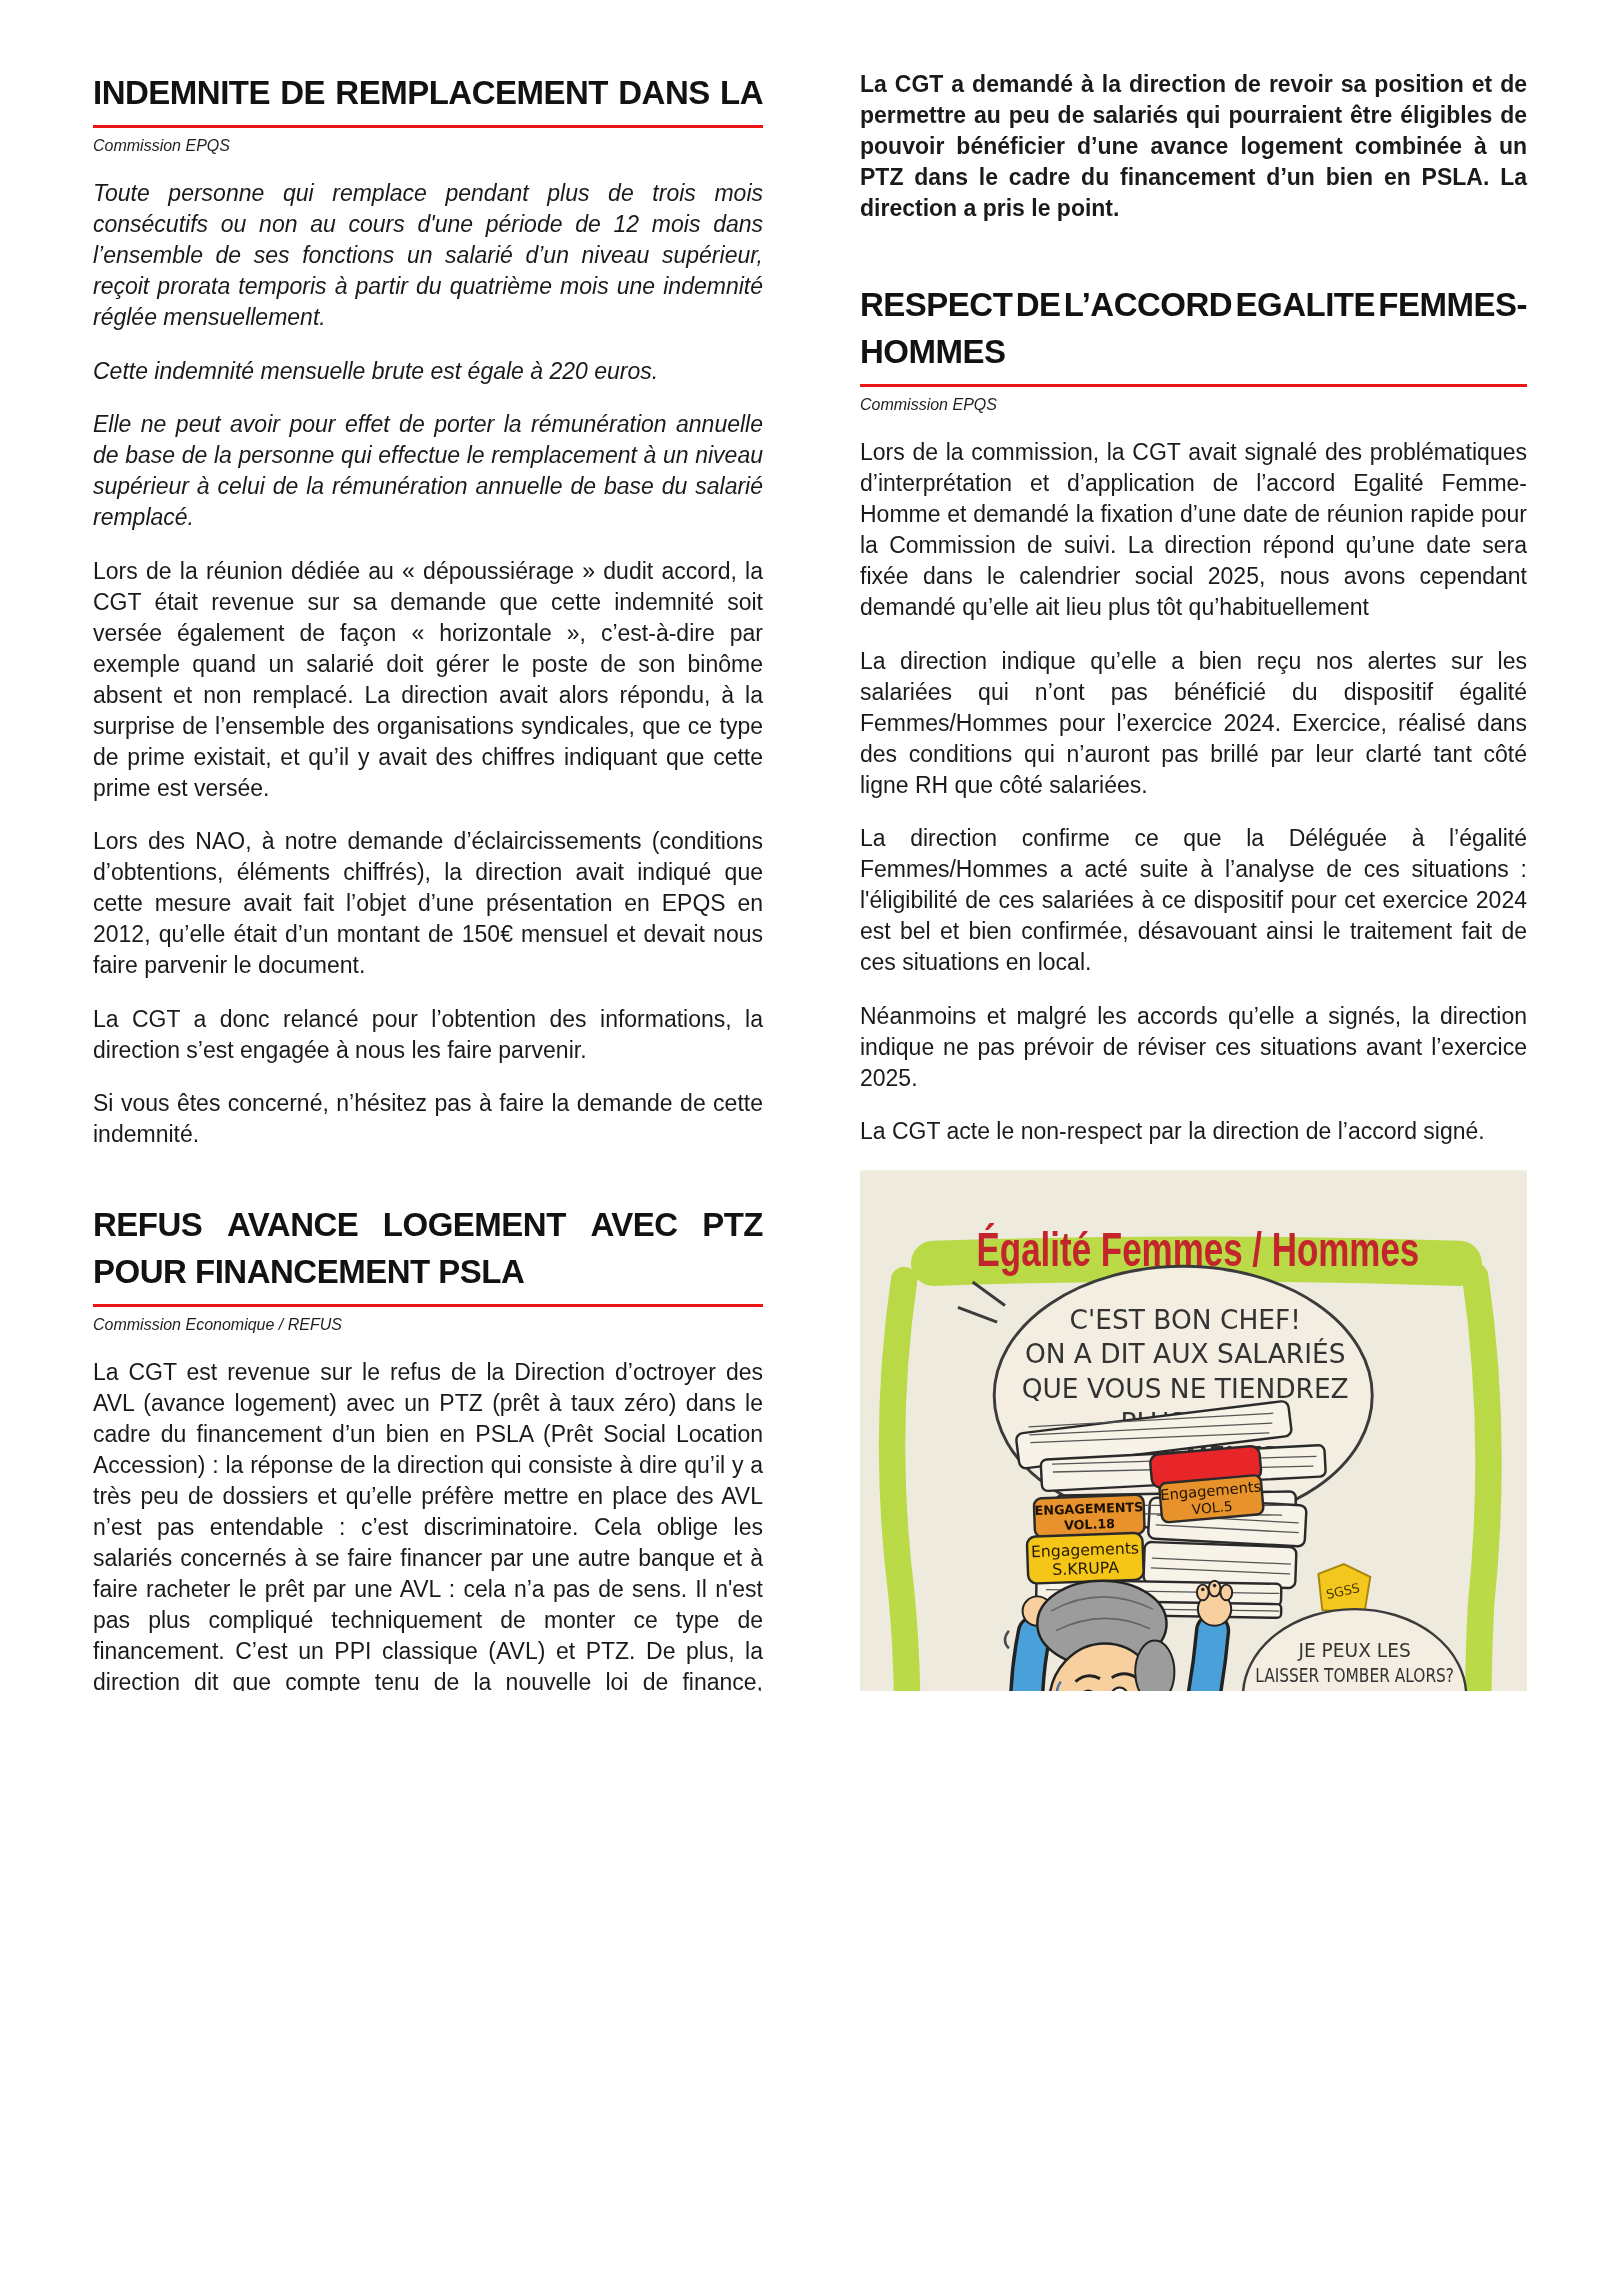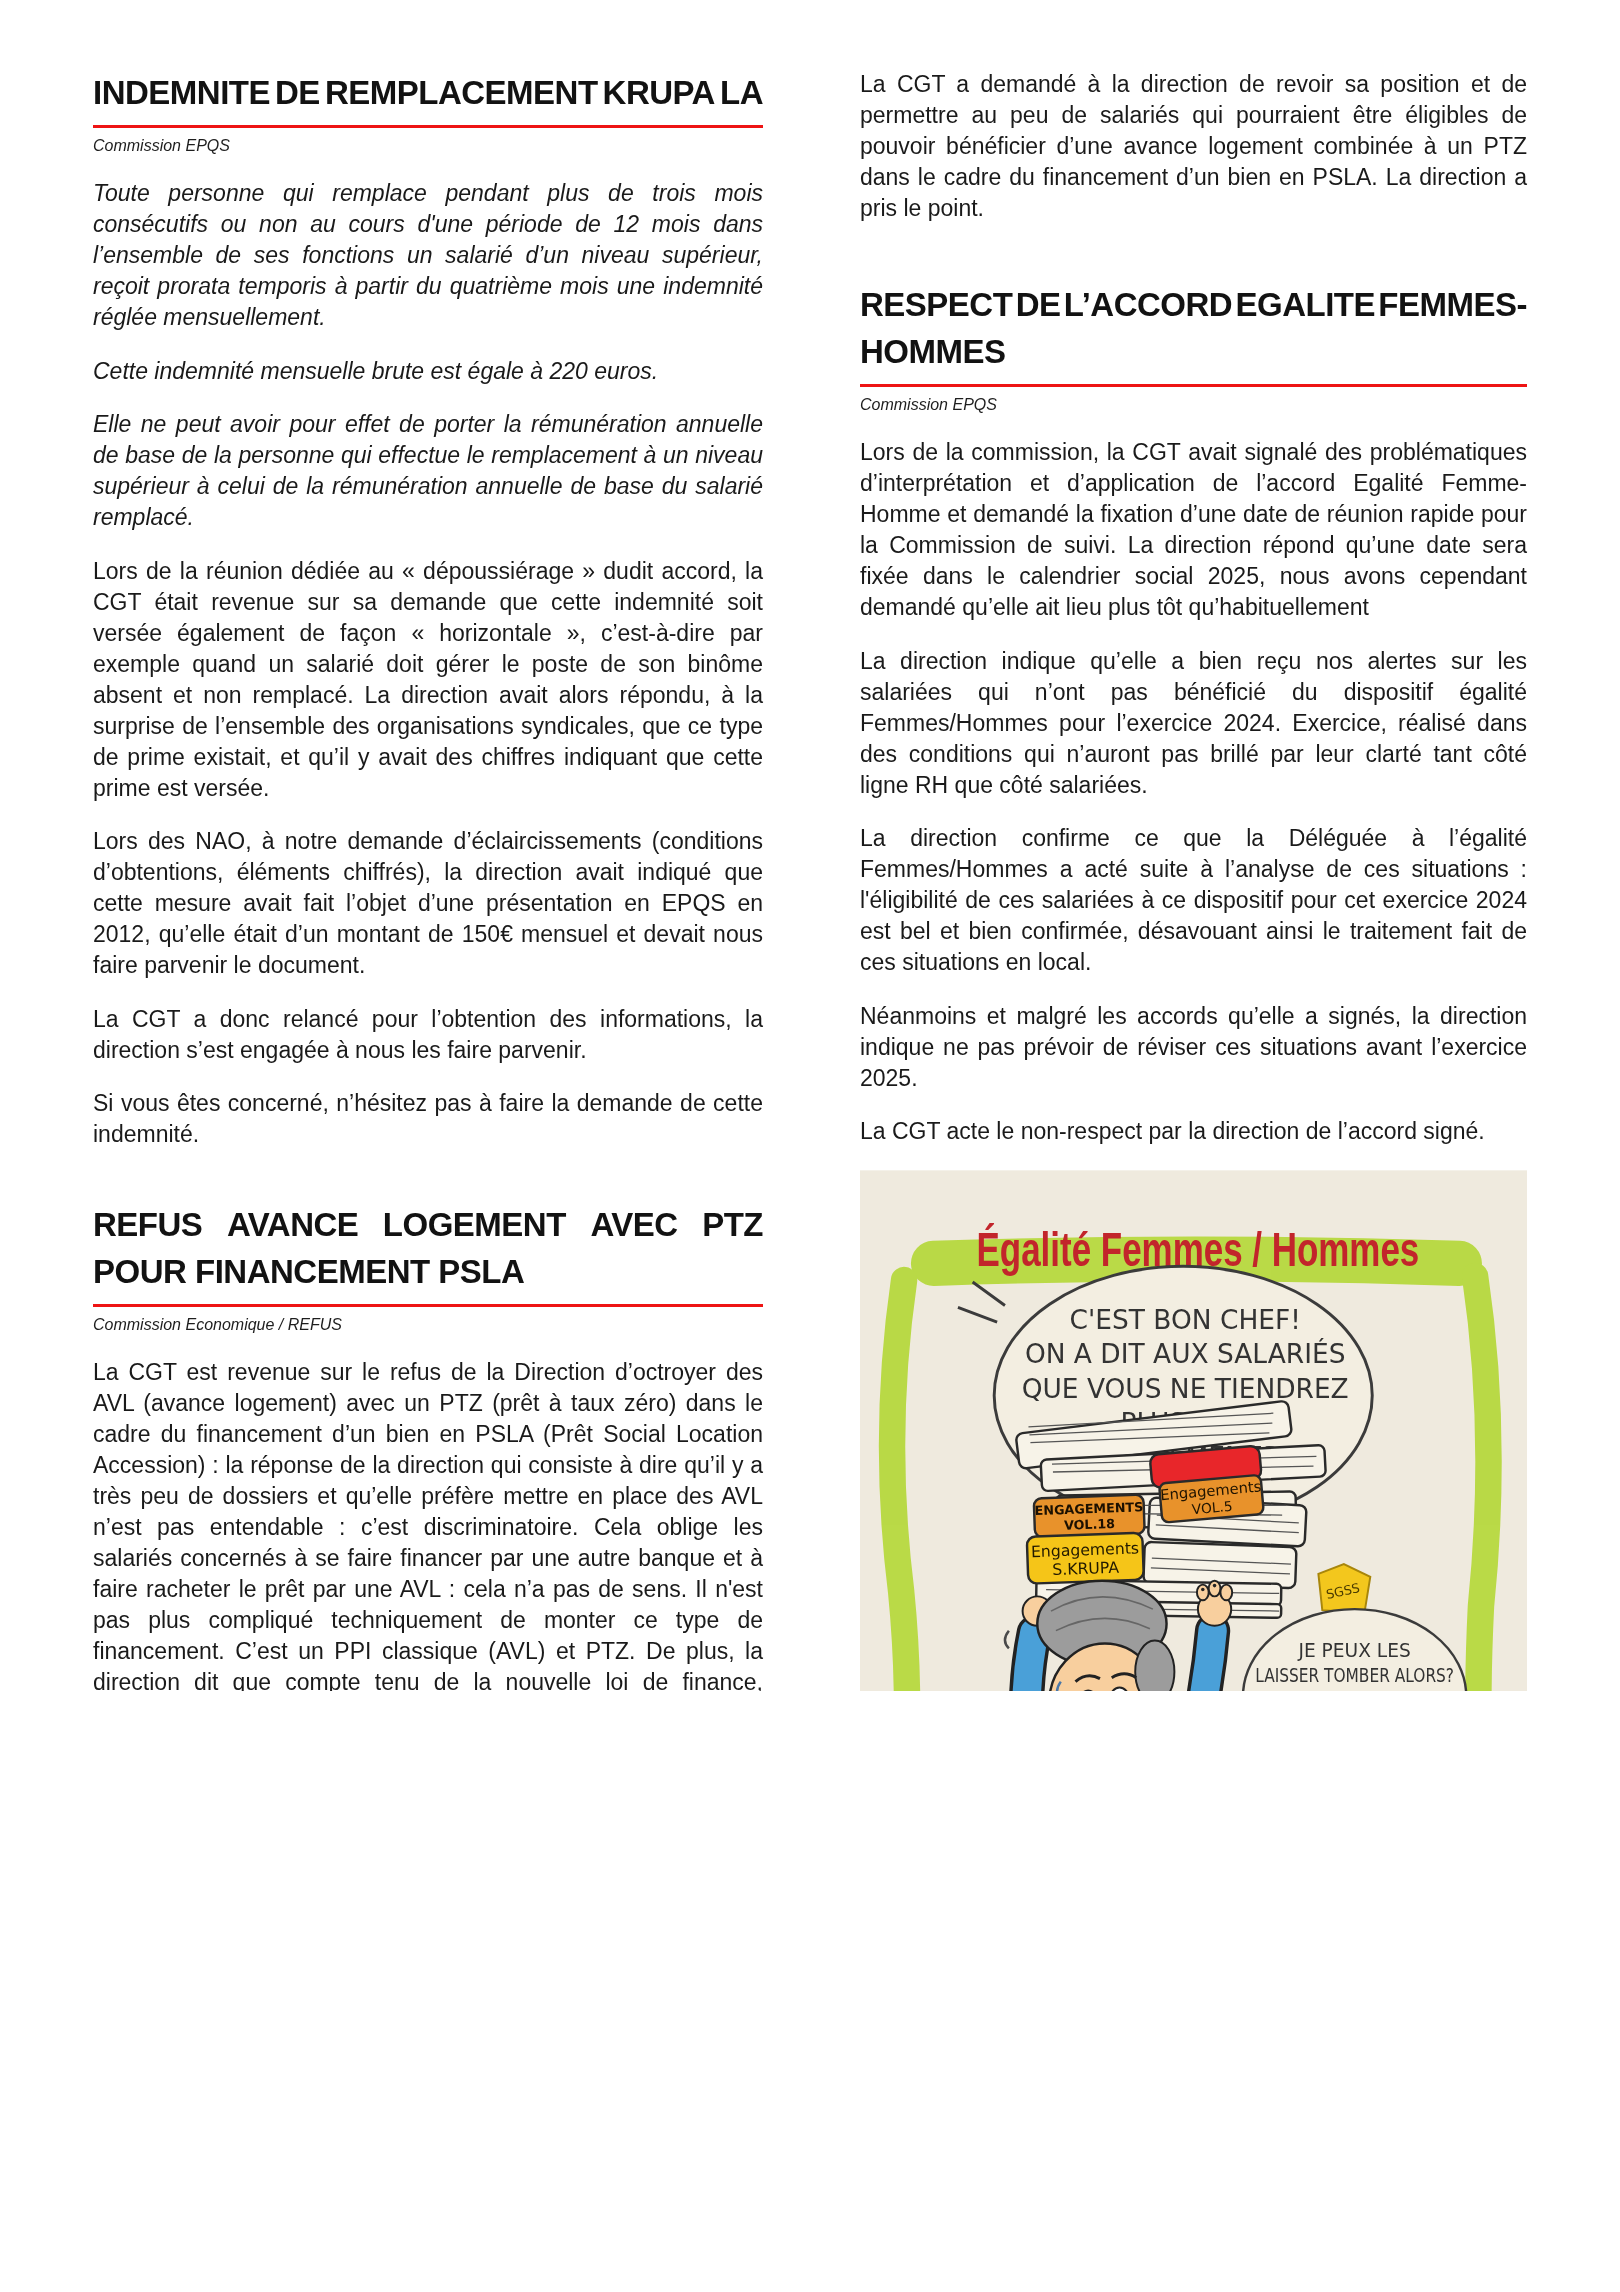--- a/index.html
+++ b/index.html
@@ -39,21 +39,21 @@
 <div class="page">
 
   <div class="col col-left">
 
     <div>
       <div class="heading">
         <div class="jline">
             <span>INDEMNITE</span>
             <span>DE</span>
             <span>REMPLACEMENT</span>
-            <span>KRUPA</span>
+            <span>DANS</span>
             <span>LA</span>
           </div>
       </div>
       <div class="rule"></div>
       <div class="commission">Commission EPQS</div>
       <p class="body italic">Toute personne qui remplace pendant plus de trois mois consécutifs ou non au cours d'une période de 12 mois dans l’ensemble de ses fonctions un salarié d’un niveau supérieur, reçoit prorata temporis à partir du quatrième mois une indemnité réglée mensuellement.</p>
       <p class="body italic">Cette indemnité mensuelle brute est égale à 220 euros.</p>
       <p class="body italic">Elle ne peut avoir pour effet de porter la rémunération annuelle de base de la personne qui effectue le remplacement à un niveau supérieur à celui de la rémunération annuelle de base du salarié remplacé.</p>
       <p class="body">Lors de la réunion dédiée au « dépoussiérage » dudit accord, la CGT était revenue sur sa demande que cette indemnité soit versée également de façon « horizontale », c’est-à-dire par exemple quand un salarié doit gérer le poste de son binôme absent et non remplacé. La direction avait alors répondu, à la surprise de l’ensemble des organisations syndicales, que ce type de prime existait, et qu’il y avait des chiffres indiquant que cette prime est versée.</p>
       <p class="body">Lors des NAO, à notre demande d’éclaircissements (conditions d’obtentions, éléments chiffrés), la direction avait indiqué que cette mesure avait fait l’objet d’une présentation en EPQS en 2012, qu’elle était d’un montant de 150€ mensuel et devait nous faire parvenir le document.</p>
@@ -74,21 +74,21 @@
       </div>
       <div class="rule"></div>
       <div class="commission">Commission Economique / REFUS</div>
       <p class="body">La CGT est revenue sur le refus de la Direction d’octroyer des AVL (avance logement) avec un PTZ (prêt à taux zéro) dans le cadre du financement d’un bien en PSLA (Prêt Social Location Accession) : la réponse de la direction qui consiste à dire qu’il y a très peu de dossiers et qu’elle préfère mettre en place des AVL n’est pas entendable : c’est discriminatoire. Cela oblige les salariés concernés à se faire financer par une autre banque et à faire racheter le prêt par une AVL : cela n’a pas de sens. Il n'est pas plus compliqué techniquement de monter ce type de financement. C’est un PPI classique (AVL) et PTZ. De plus, la direction dit que compte tenu de la nouvelle loi de finance, l’élargissement du PTZ exclut le PSLA : sauf que la loi de finance n’est plus d’actualité compte tenu du contexte politique que l’on connaît. La direction parle du “potentiel très relatif de cette démarche.” : justement, si peu de salariés peuvent en bénéficier, cela ne va pas générer une charge de travail significative. Et là on ne parle pas de clients “classiques” mais bien de salariés.</p>
     </div>
 
   </div>
 
   <div class="col col-right">
 
-    <p class="body" style="margin-bottom:0;">La CGT a demandé à la direction de revoir sa position et de permettre au peu de salariés qui pourraient être éligibles de pouvoir bénéficier d’une avance logement combinée à un PTZ dans le cadre du financement d’un bien en PSLA. La direction a pris le point.</p>
+    <p class="body" style="margin-bottom:0;font-weight:bold;">La CGT a demandé à la direction de revoir sa position et de permettre au peu de salariés qui pourraient être éligibles de pouvoir bénéficier d’une avance logement combinée à un PTZ dans le cadre du financement d’un bien en PSLA. La direction a pris le point.</p>
 
     <div class="section-gap-right">
       <div class="heading">
         <div class="jline">
             <span>RESPECT</span>
             <span>DE</span>
             <span>L’ACCORD</span>
             <span>EGALITE</span>
             <span>FEMMES-</span>
           </div>

